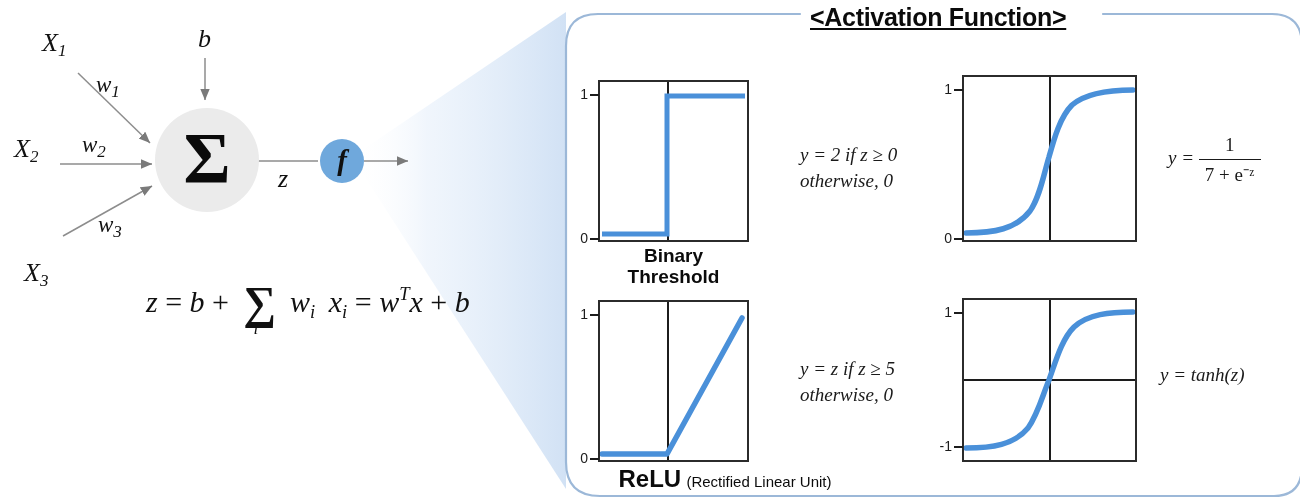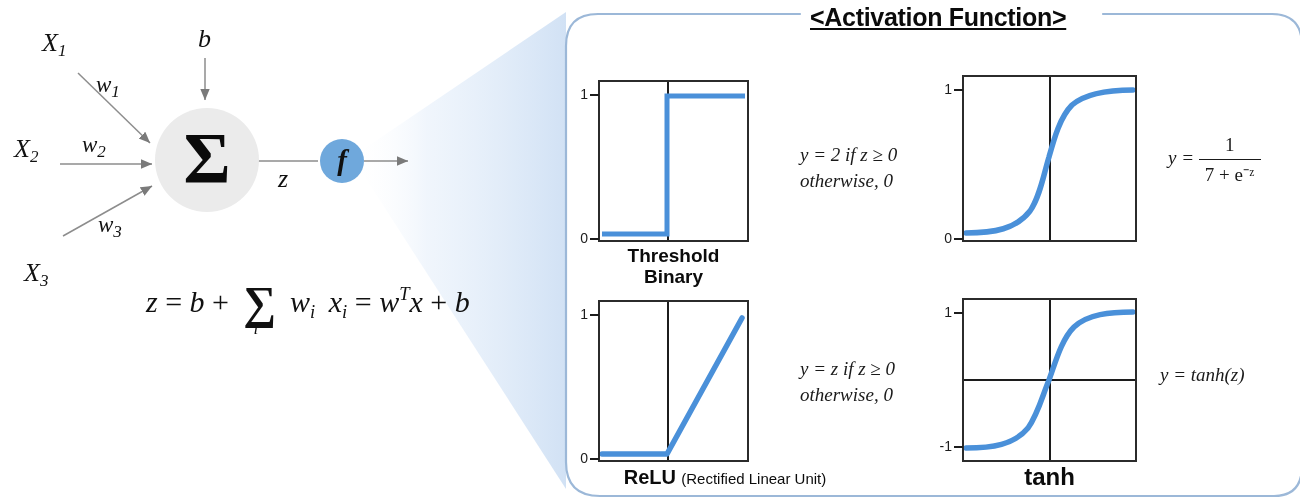--- a/index.html
+++ b/index.html
@@ -282,22 +282,22 @@
     <div class="axis-vline" style="left:67px;"></div>
     <svg width="147" height="158" viewBox="0 0 147 158" style="position:absolute; left:0; top:0;">
       <path d="M 2,152 L 67,152 L 67,14 L 145,14" fill="none" stroke="#4a90d9" stroke-width="5" stroke-linecap="butt" stroke-linejoin="miter"></path>
     </svg>
   </div>
   <div class="tick" style="left:590px; top:94px;"></div>
   <div class="tick" style="left:590px; top:238px;"></div>
   <div class="tick-label" style="left:566px; top:86px; width:22px;">1</div>
   <div class="tick-label" style="left:566px; top:230px; width:22px;">0</div>
   <div class="plot-caption" style="left:598px; top:245px; width:151px;">
+    <div>Binary</div>
     <div>Threshold</div>
-    <div>Binary</div>
   </div>
   <div class="formula" style="left:800px; top:142px;">
     <div>y = 2 if z ≥ 0</div>
     <div>otherwise, 0</div>
   </div>
 
   <div class="plot-box" style="left:962px; top:75px; width:175px; height:167px;">
     <div class="axis-vline" style="left:85px;"></div>
     <svg width="171" height="163" viewBox="0 0 171 163" style="position:absolute; left:0; top:0;">
       <path d="M 2,156 C 30,156 52,152 66,134 C 76,120 80,96 85,80 C 90,62 96,40 108,28 C 122,16 146,13 169,13" fill="none" stroke="#4a90d9" stroke-width="5.5" stroke-linecap="round"></path>
@@ -319,37 +319,36 @@
     <div class="axis-vline" style="left:67px;"></div>
     <svg width="147" height="158" viewBox="0 0 147 158" style="position:absolute; left:0; top:0;">
       <path d="M 2,152 L 67,152 L 142,16" fill="none" stroke="#4a90d9" stroke-width="5.5" stroke-linecap="round" stroke-linejoin="round"></path>
     </svg>
   </div>
   <div class="tick" style="left:590px; top:314px;"></div>
   <div class="tick" style="left:590px; top:458px;"></div>
   <div class="tick-label" style="left:566px; top:306px; width:22px;">1</div>
   <div class="tick-label" style="left:566px; top:450px; width:22px;">0</div>
   <div class="plot-caption" style="left:560px; top:466px; width:330px; text-align:center;">
-    <span style="font-size:20px;">ReLU</span>
+    <span style="font-size:24px;">ReLU</span>
     <span class="caption-sub">(Rectified Linear Unit)</span>
   </div>
   <div class="formula" style="left:800px; top:356px;">
-    <div>y = z if z ≥ 0</div>
+    <div>y = z if z ≥ 5</div>
     <div>otherwise, 0</div>
   </div>
 
   <div class="plot-box" style="left:962px; top:298px; width:175px; height:164px;">
     <div class="axis-vline" style="left:85px;"></div>
     <div class="axis-hline" style="top:79px;"></div>
     <svg width="171" height="160" viewBox="0 0 171 160" style="position:absolute; left:0; top:0;">
       <path d="M 2,148 C 28,148 50,145 64,128 C 74,114 79,94 85,80 C 91,64 97,40 110,27 C 124,14 146,12 169,12" fill="none" stroke="#4a90d9" stroke-width="5.5" stroke-linecap="round"></path>
     </svg>
   </div>
   <div class="tick" style="left:954px; top:312px;"></div>
   <div class="tick" style="left:954px; top:446px;"></div>
   <div class="tick-label" style="left:930px; top:304px; width:22px;">1</div>
   <div class="tick-label" style="left:924px; top:438px; width:28px;">-1</div>
-  <div class="plot-caption" style="left:962px; top:464px; width:175px; font-size:24px;">tanh</div>
   <div class="formula" style="left:1160px; top:362px;">
     <div>y = tanh(z)</div>
   </div>
 
 </div>
 
 </body></html>

